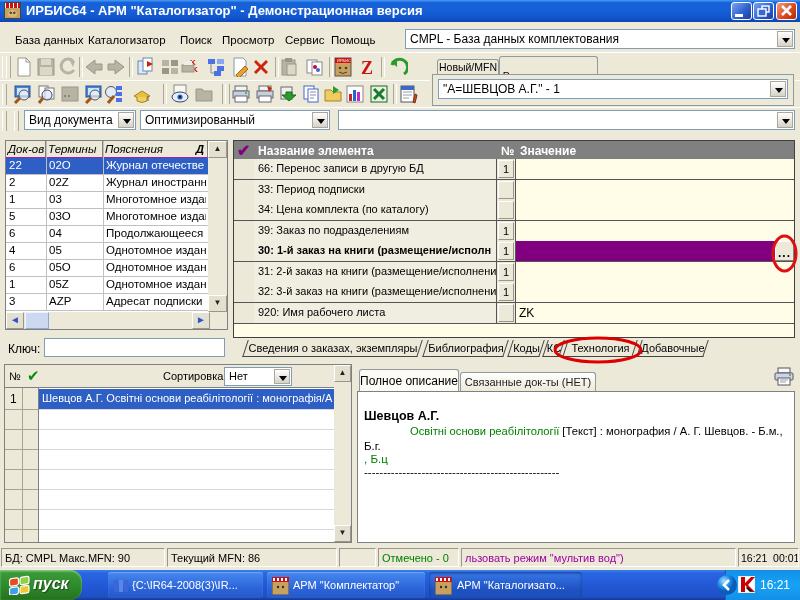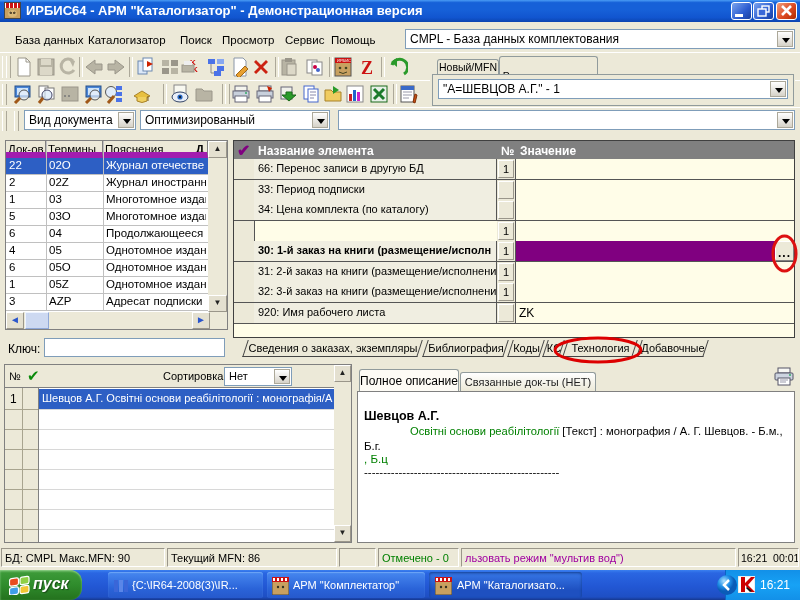--- a/index.html
+++ b/index.html
@@ -28,21 +28,21 @@
 .combo .cb:after{content:"";position:absolute;left:4px;top:6px;border:4px solid transparent;border-top:5px solid #000;}
 
 .tbrow{position:absolute;left:0;width:800px;background:#ece9d8;}
 .grip{position:absolute;width:3px;border-left:1px solid #fff;border-right:1px solid #aca899;}
 .tsep{position:absolute;width:2px;border-left:1px solid #aca899;border-right:1px solid #fff;}
 
 .tab{position:absolute;border:1px solid #919b9c;border-bottom:none;border-radius:3px 3px 0 0;
  background:linear-gradient(#fff,#ece9d8);box-sizing:border-box;text-align:center;font-size:11px;}
 
 #lgrid{left:5px;top:140px;width:223px;height:190px;background:#fff;border:1px solid #808080;box-sizing:border-box;}
-.lh{position:absolute;top:0;height:17px;background:#ece9d8;border-right:1px solid #808080;border-bottom:6px solid #a21caf;box-sizing:border-box;padding:2px 0 0 2px;font-size:11.5px;white-space:nowrap;overflow:hidden;}
+.lh{position:absolute;top:0;height:17px;background:#ece9d8;border-right:1px solid #808080;border-bottom:1px solid #a21caf;box-sizing:border-box;padding:2px 0 0 2px;font-size:11.5px;white-space:nowrap;overflow:hidden;font-style:italic;}
 .lrow{position:absolute;left:0;height:17px;width:202px;font-size:11.5px;}
 .lrow div{position:absolute;top:1px;}
 .lc1{left:3px;} .lc2{left:43px;} .lc3{left:100px;white-space:nowrap;overflow:hidden;width:100px;}
 .lvline{position:absolute;top:0;bottom:0;width:1px;background:#c0c0c0;}
 
 .sbtn{position:absolute;background:#e4e0d0;border:1px solid;border-color:#fff #9a968a #9a968a #fff;box-sizing:border-box;text-align:center;color:#222;font-size:8px;line-height:14px;}
 .bluearr{color:#2a55cc;font-size:10px;font-weight:bold;}
 .sthumb{background:#cdd9f1;border-color:#eef4ff #8fa8d8 #8fa8d8 #eef4ff;}
 .sbar{position:absolute;background:#ece9d8;}
 
@@ -411,20 +411,21 @@
       <div class="rrow" style="top:59px;">
         <div class="rc0"></div>
         <div class="rc1">34: Цена комплекта (по каталогу)</div>
         <div class="rc2" style="padding:0;">
           <div style="position:absolute;left:1px;top:1px;right:1px;bottom:1px;background:#ece9d8;border:1px solid;border-color:#fff #9a968a #9a968a #fff;text-align:center;font-size:11px;padding-top:2px;box-sizing:border-box;"></div>
         </div>
         <div class="rc3"></div>
       </div>
       <div class="rrow" style="top:79.5px;">
         <div class="rc0"></div>
+        <div class="rc1">39: Заказ по подразделениям</div>
         <div class="rc2" style="padding:0;">
           <div style="position:absolute;left:1px;top:1px;right:1px;bottom:1px;background:#ece9d8;border:1px solid;border-color:#fff #9a968a #9a968a #fff;text-align:center;font-size:11px;padding-top:2px;box-sizing:border-box;">1</div>
         </div>
         <div class="rc3"></div>
       </div>
       <div class="rrow" style="top:100px;">
         <div class="rc0"></div>
         <div class="rc1" style="font-weight:bold;">30: 1-й заказ на книги (размещение/исполн</div>
         <div class="rc2" style="padding:0;">
           <div style="position:absolute;left:1px;top:1px;right:1px;bottom:1px;background:#ece9d8;border:1px solid;border-color:#fff #9a968a #9a968a #fff;text-align:center;font-size:11px;padding-top:2px;box-sizing:border-box;">1</div>

